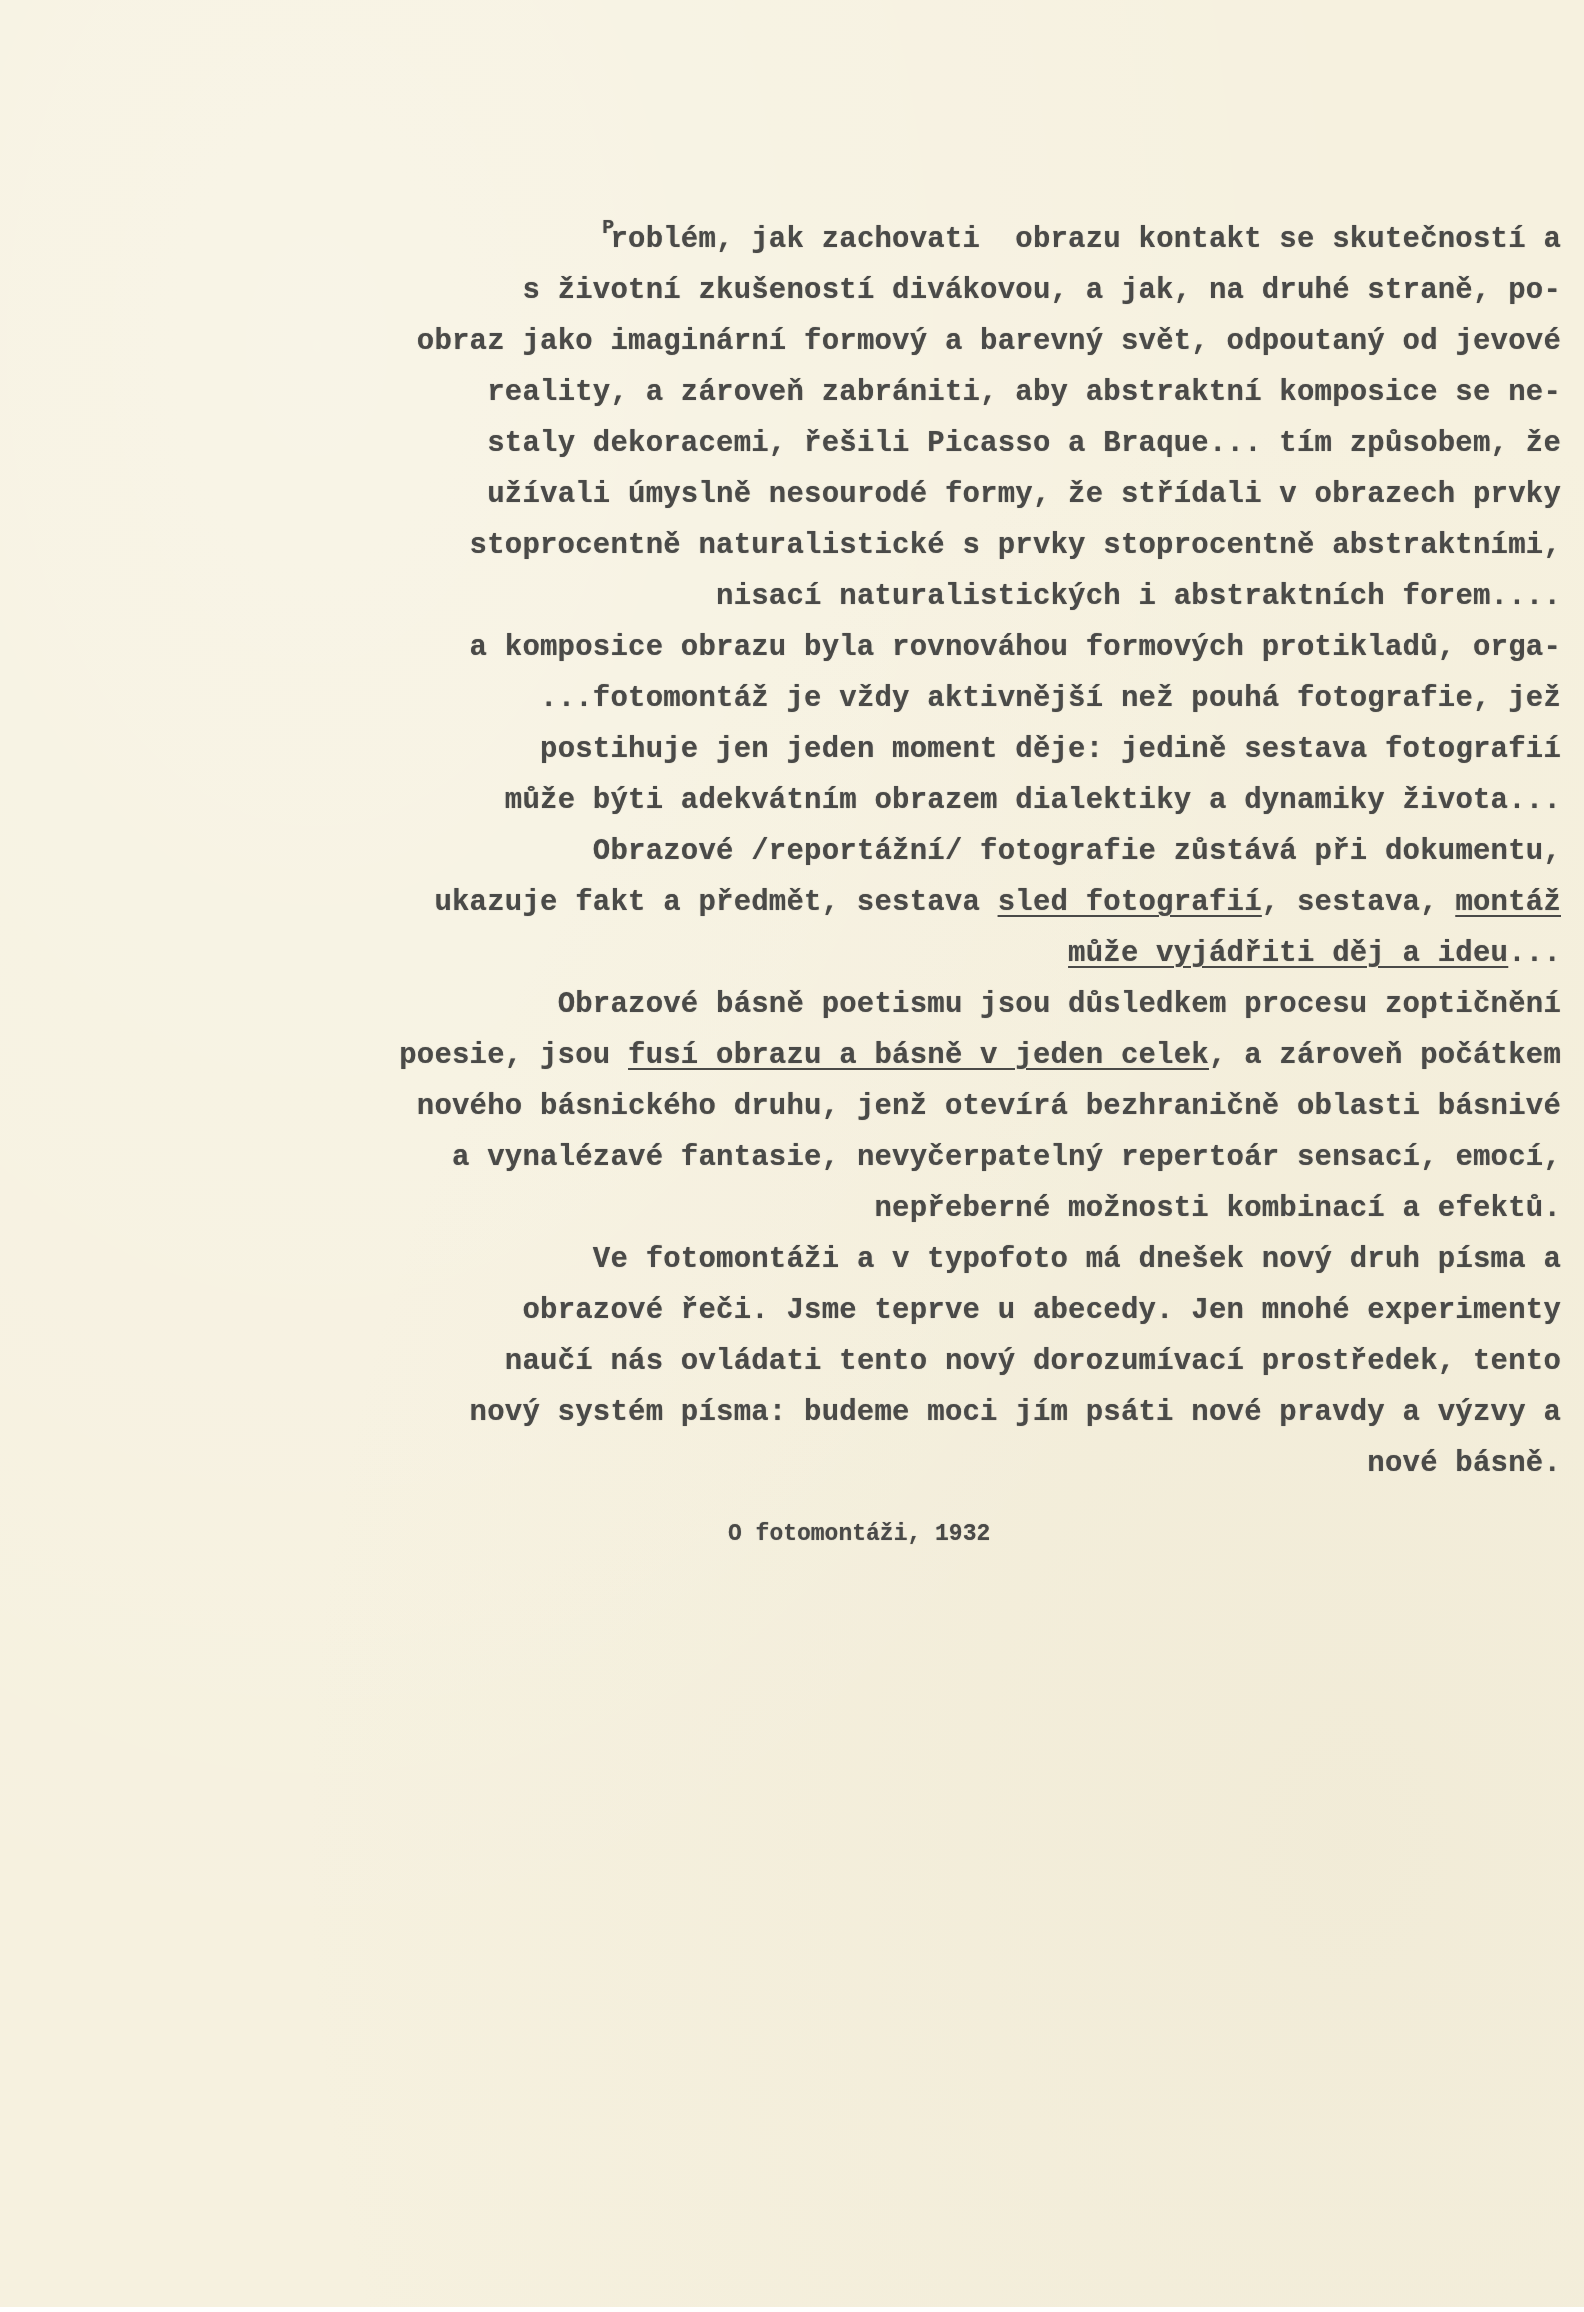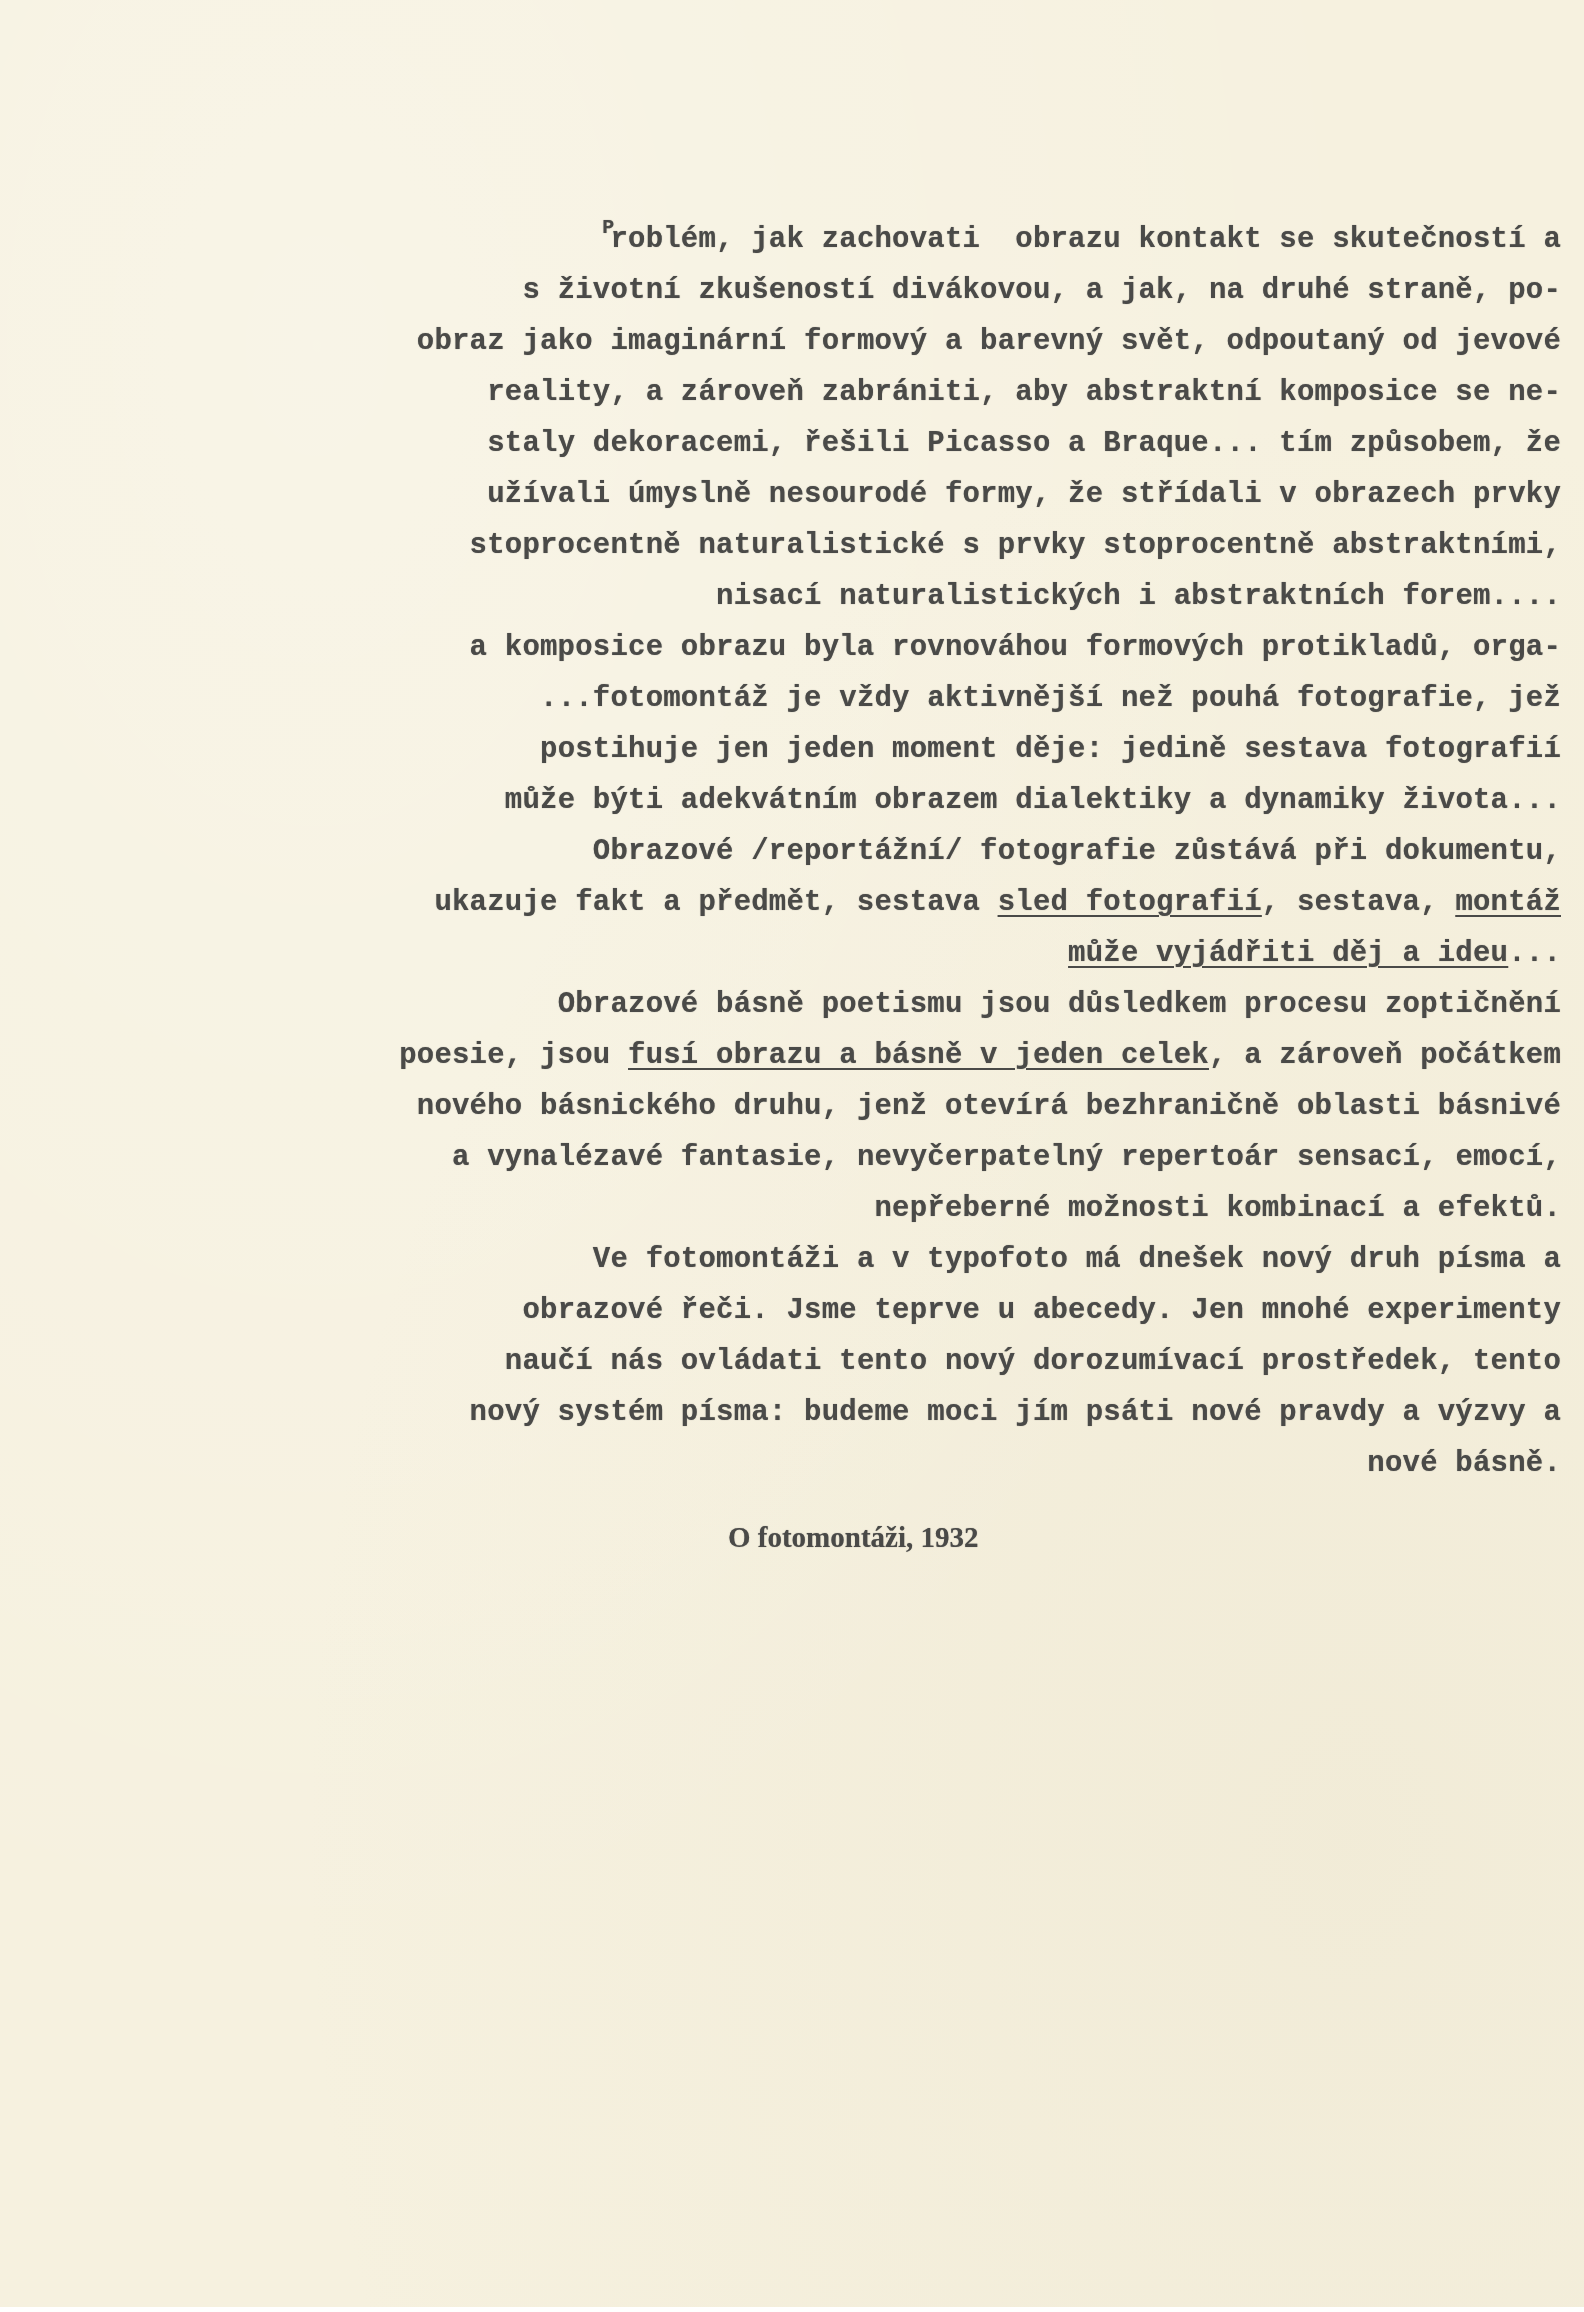--- a/index.html
+++ b/index.html
@@ -53,22 +53,22 @@
     .raised-p {
       position: relative;
       top: -14px;
       font-size: 20px;
       margin-right: -4px;
     }
     .signature {
       position: absolute;
       left: 728px;
       top: 1521px;
-      font-family: Liberation Serif, serif;
-      font-size: 29px;
+      font-family: Liberation Mono, monospace;
+      font-size: 23px;
       font-weight: bold;
       color: #4a4a48;
       white-space: pre;
       text-shadow: 0 0 1px rgba(60,60,58,0.55);
     }
   </style>
 </head>
 <body>
 
 <div class="paper"></div>

